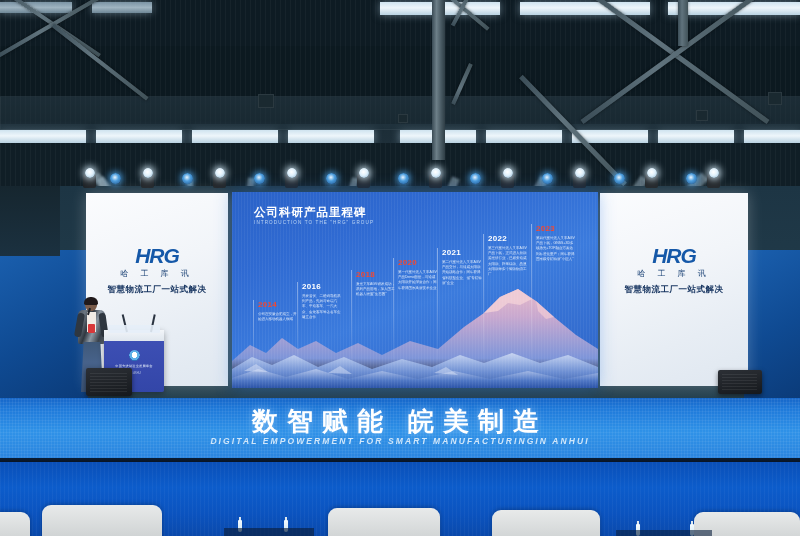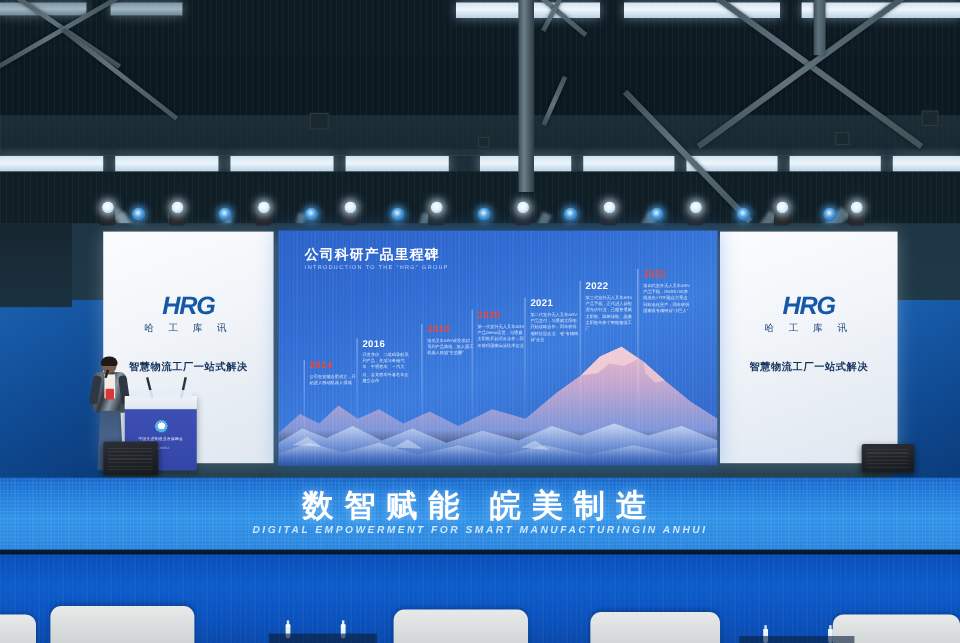--- a/index.html
+++ b/index.html
@@ -47,21 +47,21 @@
   
   .sidepanel{position:absolute;top:193px;height:193px;
     background:linear-gradient(160deg,#fbfcfe 0%,#f2f5f9 40%,#e7edf4 72%,#dfe7f0 100%);
     box-shadow:0 0 14px rgba(255,255,255,.25);overflow:hidden;}
   .sidepanel.left{left:86px;width:142px;}
   .sidepanel.right{left:600px;width:148px;}
   .logo-wrap{position:absolute;left:0;width:100%;text-align:center;}
   .hrg{font-weight:bold;letter-spacing:-1px;color:#1558a8;font-size:21px;line-height:21px;
     font-family:"Liberation Sans",sans-serif;font-style:italic;}
   .hrg-cn{color:#173f73;font-size:8px;letter-spacing:5px;margin-top:2px;}
-  .slogan{color:#14325e;font-size:8.5px;letter-spacing:.5px;margin-top:21px;font-weight:bold;font-family:Liberation Mono, monospace;}
+  .slogan{color:#14325e;font-size:8.5px;letter-spacing:.5px;margin-top:5px;font-weight:bold;font-family:Liberation Mono, monospace;}
 
   
   .screen{position:absolute;left:232px;top:192px;width:366px;height:196px;overflow:hidden;
     background:linear-gradient(160deg,#2a62c8 0%,#2f6ad2 25%,#3b7bdd 55%,#2e63c6 100%);
     box-shadow:0 0 16px rgba(70,140,230,.45);}
   .screen:after{content:"";position:absolute;inset:0;
     background-image:repeating-linear-gradient(90deg,rgba(255,255,255,.05) 0 1px,rgba(0,0,0,0) 1px 3px);
     pointer-events:none;}
   .scr-title{position:absolute;left:22px;top:13px;color:#fff;font-size:11.5px;font-weight:bold;letter-spacing:1px;}
   .scr-sub{position:absolute;left:22px;top:28px;color:#b9d3f4;font-size:4.6px;letter-spacing:1.1px;}

